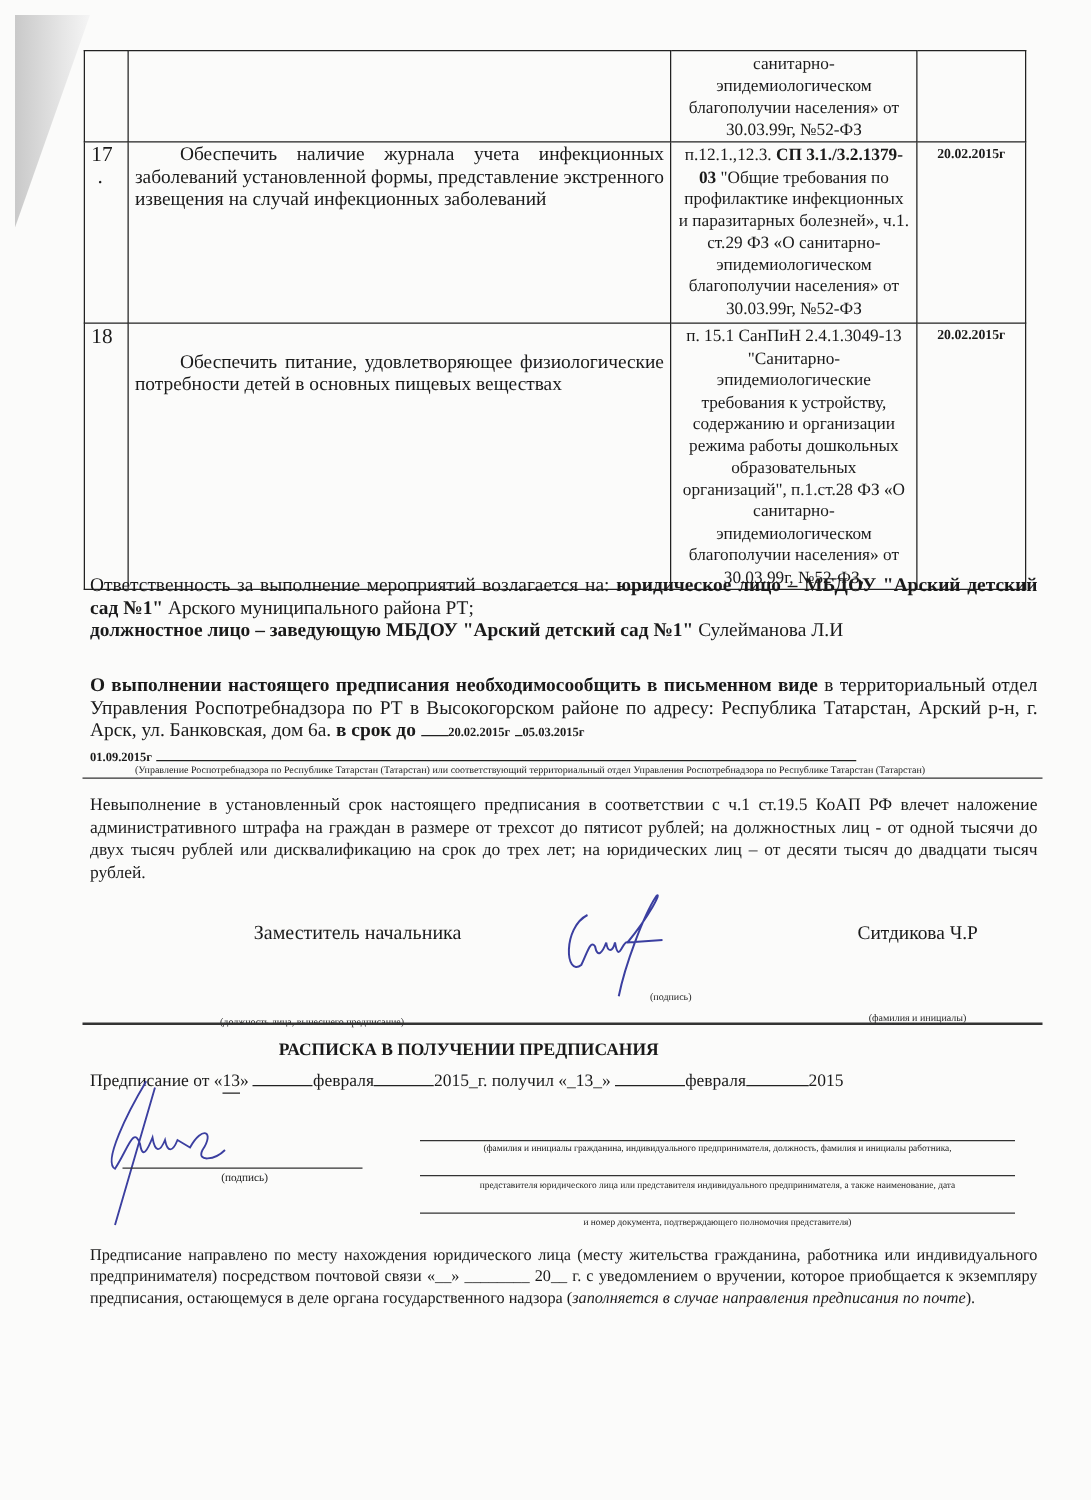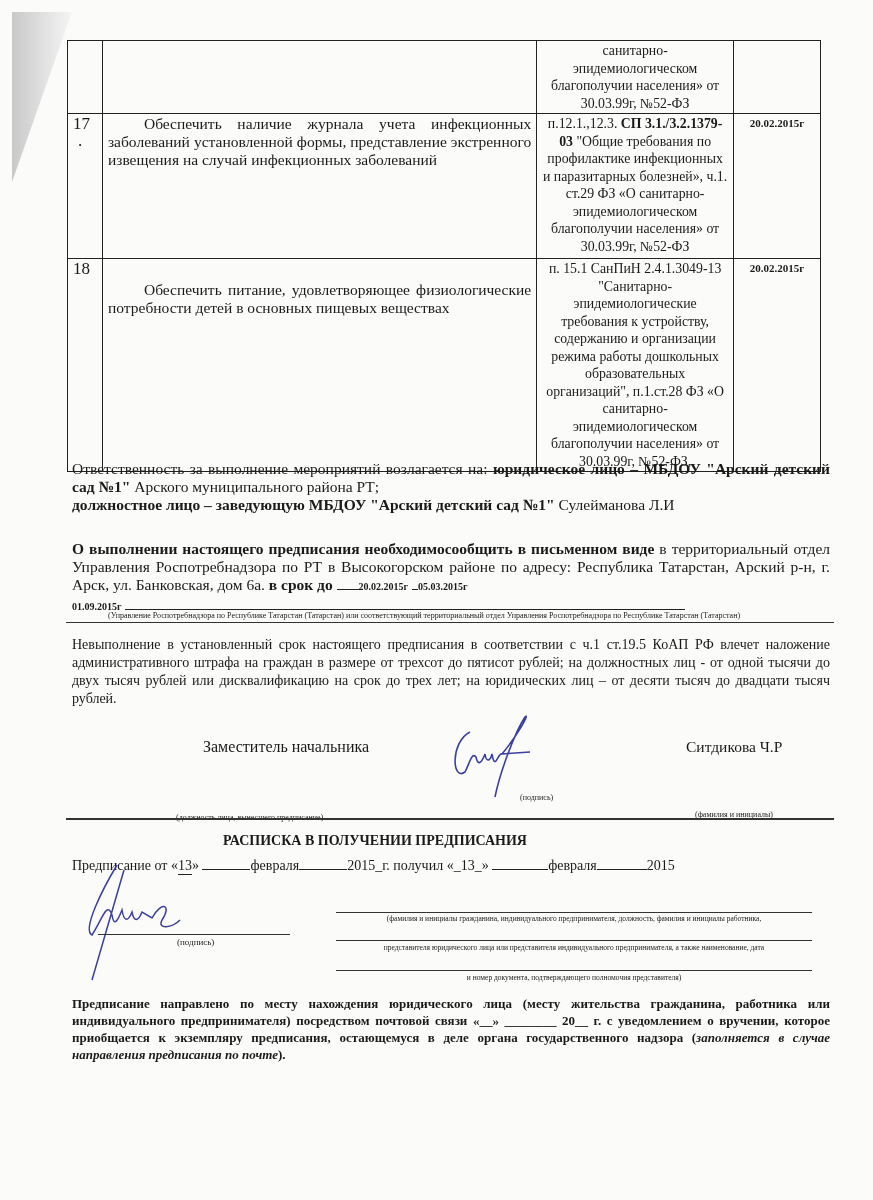--- a/index.html
+++ b/index.html
@@ -118,15 +118,15 @@
 <div class="hr" style="left:98px; width:192px; top:934px;"></div>
 <div style="position:absolute; left:177px; top:937px; font-size:9px;">(подпись)</div>
 
 <div class="hr" style="left:336px; width:476px; top:912px;"></div>
 <div style="position:absolute; left:336px; width:476px; top:914px; text-align:center; font-size:7.5px;">(фамилия и инициалы гражданина, индивидуального предпринимателя, должность, фамилия и инициалы работника,</div>
 <div class="hr" style="left:336px; width:476px; top:940px;"></div>
 <div style="position:absolute; left:336px; width:476px; top:943px; text-align:center; font-size:7.5px;">представителя юридического лица или представителя индивидуального предпринимателя, а также наименование, дата</div>
 <div class="hr" style="left:336px; width:476px; top:970px;"></div>
 <div style="position:absolute; left:336px; width:476px; top:973px; text-align:center; font-size:7.5px;">и номер документа, подтверждающего полномочия представителя)</div>
 
-<div class="sec sm" style="top:995px;font-weight:bold;">
+<div class="sec sm" style="top:995px;">
   <span>Предписание направлено по месту нахождения юридического лица (месту жительства гражданина, работника или индивидуального предпринимателя) посредством почтовой связи «__» ________ 20__ г. с уведомлением о вручении, которое приобщается к экземпляру предписания, остающемуся в деле органа государственного надзора (</span><i>заполняется в случае направления предписания по почте</i><span>).</span>
 </div>
 
 </body></html>

